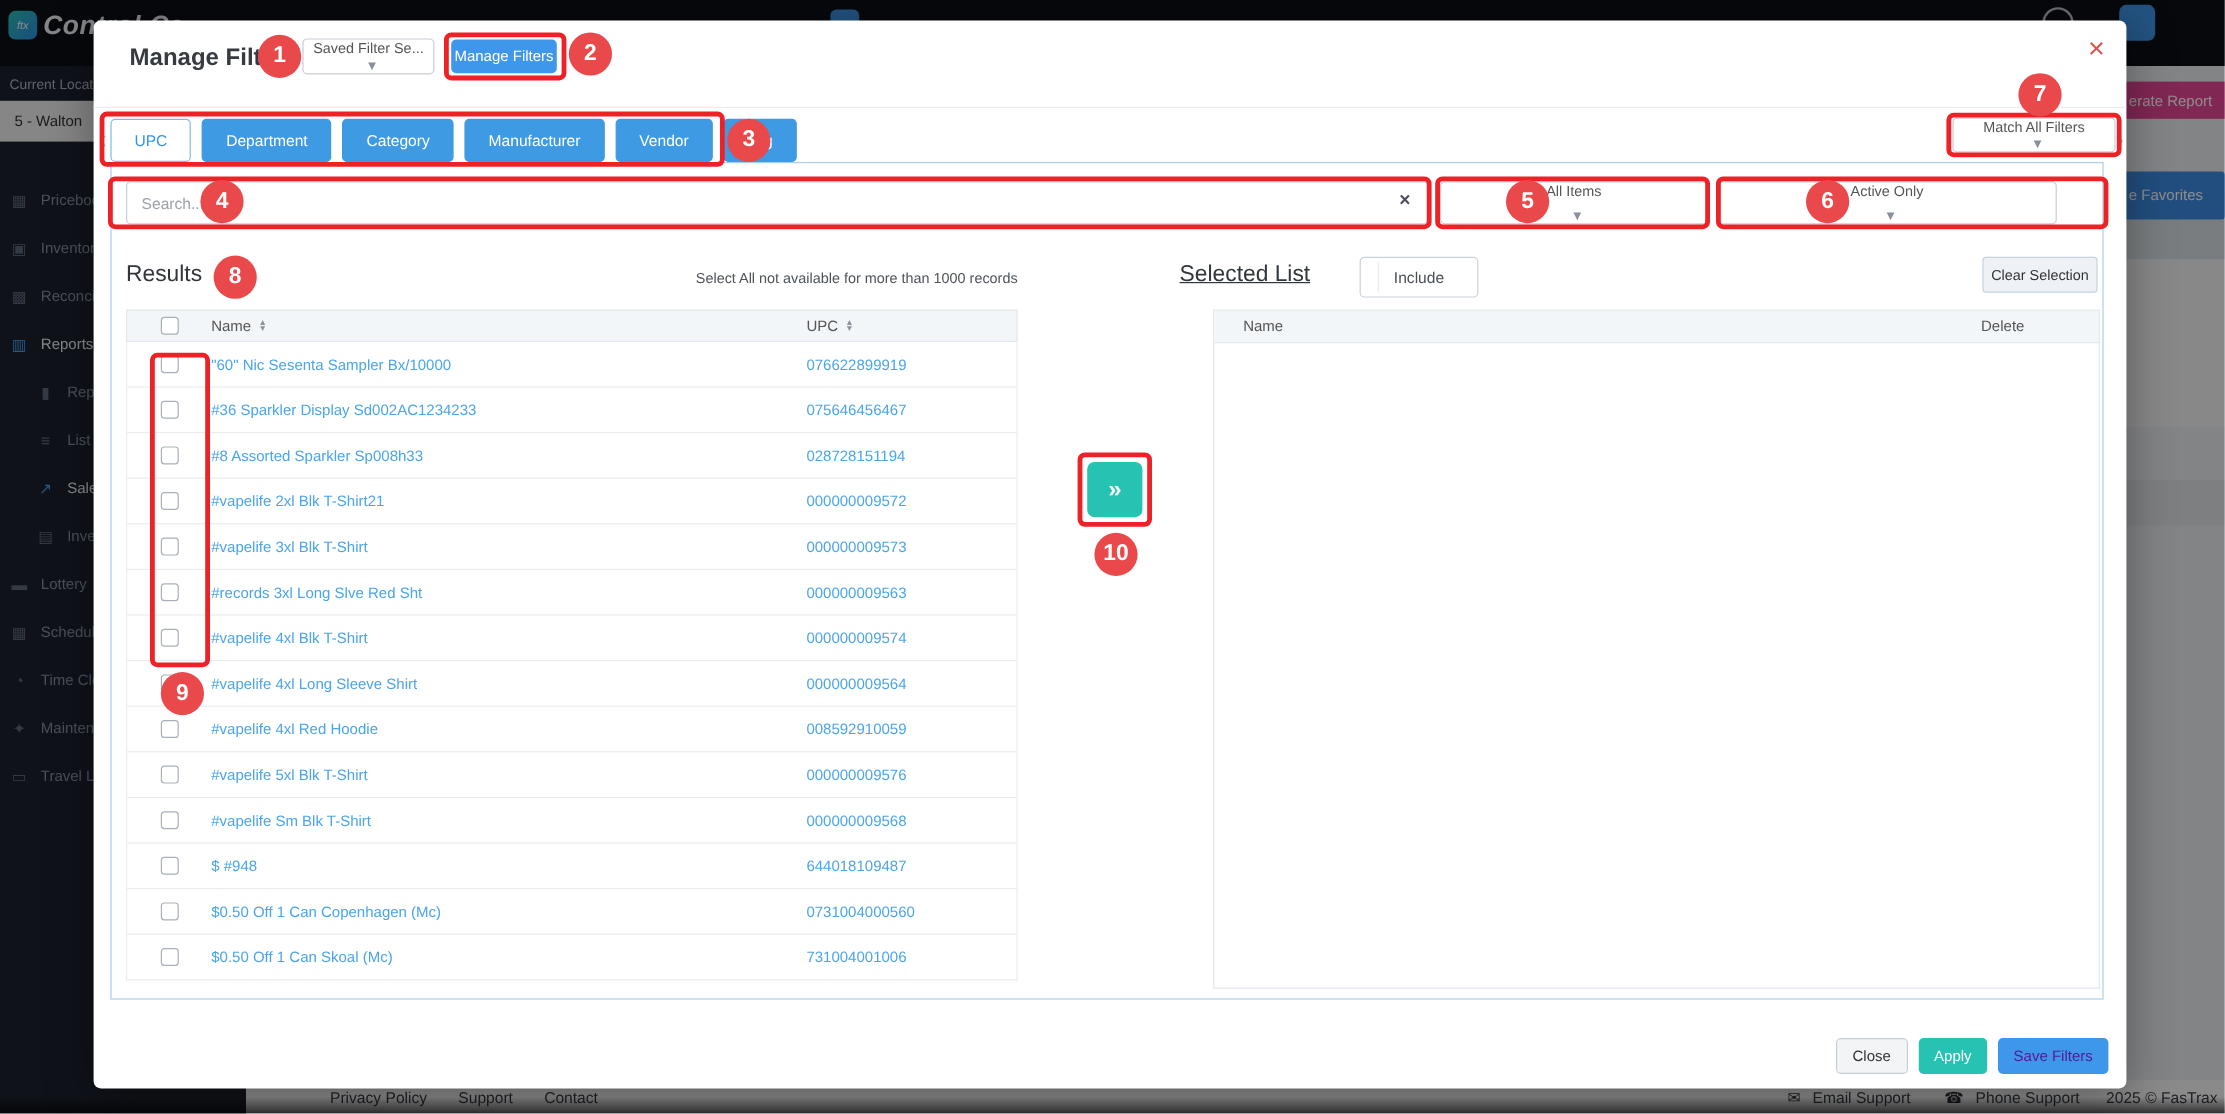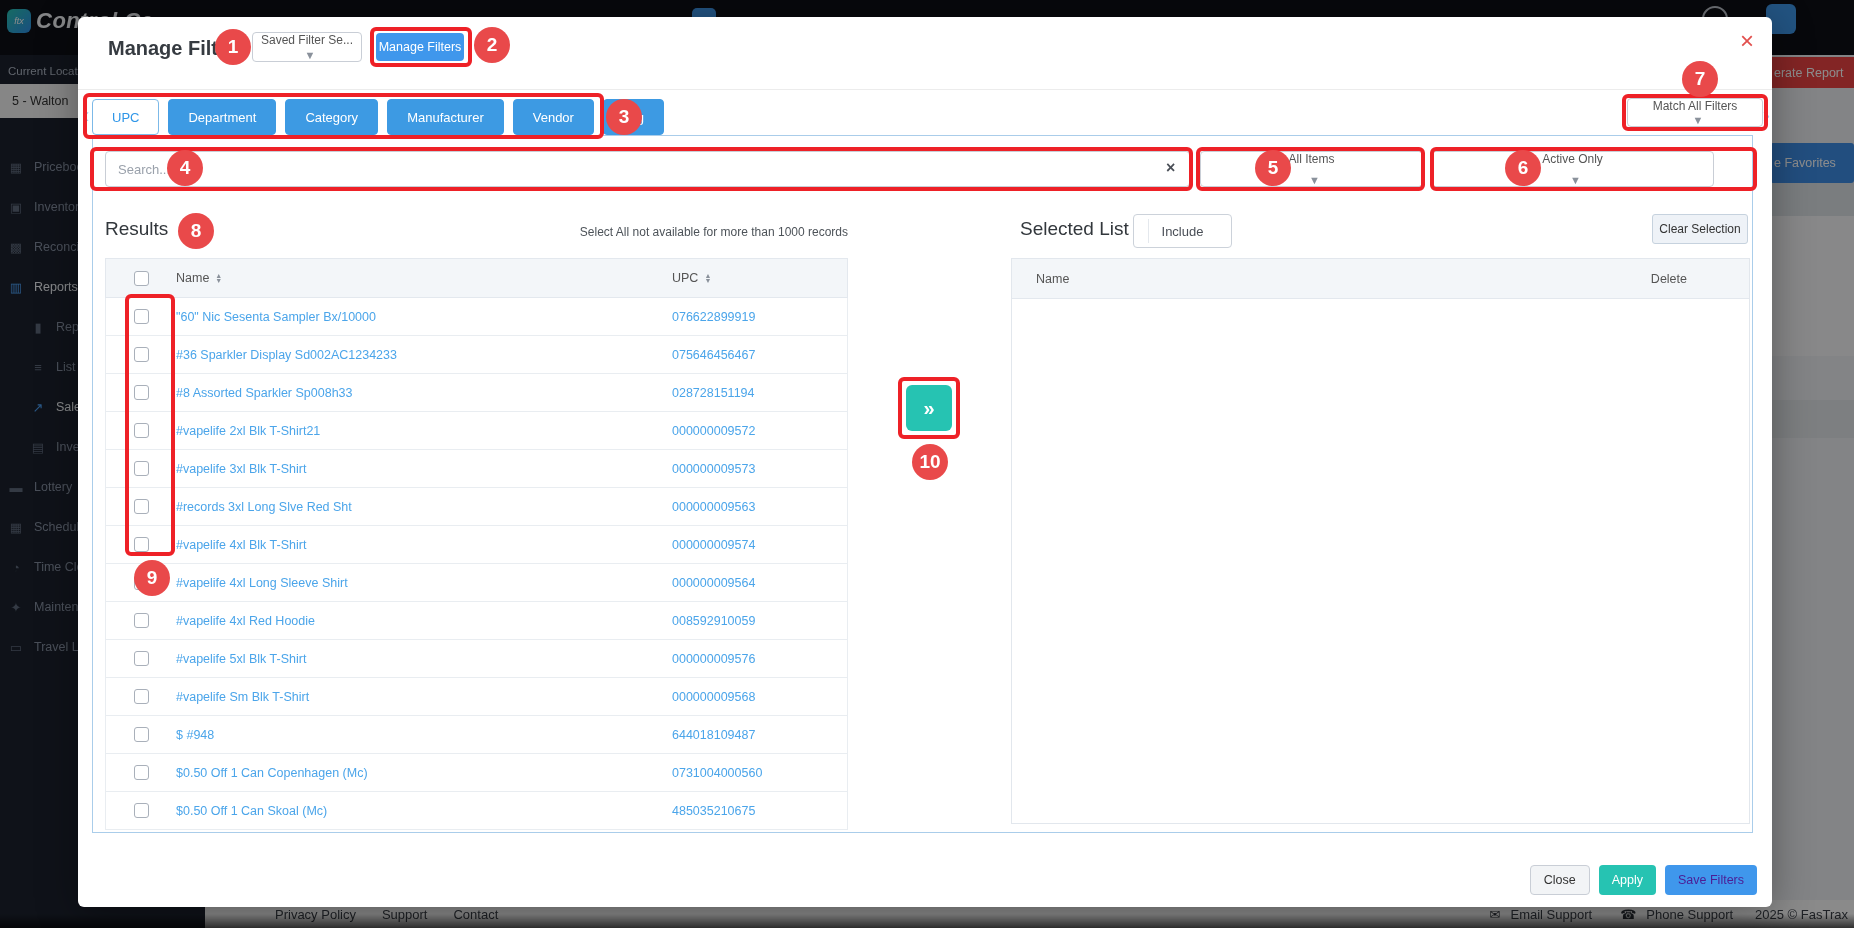--- a/index.html
+++ b/index.html
@@ -22,21 +22,21 @@
   .loc-bar { position:absolute; left:0; top:29px; width:205px; height:34px; background:#f4f4f4; color:#333;
     font-size:12.5px; display:flex; align-items:center; padding-left:12px; }
   .nav-wrap { position:absolute; left:0; top:92px; width:205px; }
   .nav { height:40px; display:flex; align-items:center; color:#8791a3; font-size:12.5px; white-space:nowrap; padding-left:8px; }
   .nav .nico { width:16px; margin-right:10px; color:#5f6a7d; font-size:13px; font-style:normal; text-align:center; }
   .nav.sub { padding-left:30px; }
   .nav.on { color:#f0f3f7; }
   .nav.on .nico { color:#4da0f5; }
 
   .main-bg { position:absolute; left:205px; top:55px; right:0; bottom:28px; background:#eef1f5; z-index:1; }
-  .bg-generate { position:absolute; left:1770px; top:57px; width:84px; height:31px; background:#ef4444; color:#fff;
+  .bg-generate { position:absolute; left:1770px; top:68px; width:84px; height:31px; background:#ec4899; color:#fff;
     font-size:12.5px; display:flex; align-items:center; padding-left:4px; white-space:nowrap; z-index:2; }
   .bg-band1 { position:absolute; left:1766px; top:160px; width:88px; height:56px; background:#dfe3e8; z-index:2; }
   .bg-favorites { position:absolute; left:1770px; top:143px; width:84px; height:40px; background:#3f8fe8; color:#fff;
     font-size:12.5px; display:flex; align-items:center; padding-left:4px; white-space:nowrap; border-radius:3px; z-index:3; }
   .bg-band2 { position:absolute; left:1766px; top:216px; width:88px; height:140px; background:#f7f8fa; z-index:2; }
   .bg-band3 { position:absolute; left:1766px; top:400px; width:88px; height:38px; background:#e4e7eb; z-index:2; }
 
   .footbar { position:absolute; left:205px; top:900px; width:1649px; height:28px; background:#fbfbfb; z-index:1;
     display:flex; align-items:center; font-size:13px; color:#3a3f47; }
   .foot-links { display:flex; gap:26px; margin-left:70px; }
@@ -73,27 +73,27 @@
 
   .search-input { position:absolute; left:27px; top:134px; width:1085px; height:36px; border:1px solid #c9ced6;
     border-radius:4px; font-size:13px; padding:0 34px 0 12px; color:#333; font-family:inherit; }
   .search-input::placeholder { color:#9aa1ab; }
   .search-clear { position:absolute; left:1088px; top:142px; font-size:16px; font-weight:bold; color:#4a4f57; }
   .sel-items { left:1122px; top:134px; width:223px; height:36px; }
   .sel-active { left:1353px; top:134px; width:283px; height:36px; }
 
   .sec-title { position:absolute; top:201px; font-size:19px; color:#32373c; }
   .results-title { left:27px; }
-  .selected-title { left:942px; }
+  .selected-title { left:905px;text-decoration:underline; }
   .note { position:absolute; left:27px; top:208px; width:743px; text-align:right; font-size:12px; color:#4d5359; }
 
   .table { position:absolute; background:#fff; }
   .t-results { left:27px; top:241px; width:743px; }
   .t-selected { left:933px; top:241px; width:739px; border:1px solid #e2e7ed; height:566px; }
-  .thead { height:40px; background:#f3f6f9; border:1px solid #e3e8ee; display:flex; align-items:center;
+  .thead { height:27px; background:#f3f6f9; border:1px solid #e3e8ee; display:flex; align-items:center;
     font-size:12.5px; color:#555; position:relative; }
   .t-selected .thead { border:none; border-bottom:1px solid #e3e8ee; }
   .trow { height:38px; display:flex; align-items:center; border:1px solid #e9edf1; border-top:none; font-size:12.5px; }
   .tc { display:flex; align-items:center; }
   .cbc { width:70px; justify-content:center; }
   .name { flex:1; }
   .upc { width:175px; }
   .trow a { color:#4ba5ea; text-decoration:none; }
   .cb { width:15px; height:15px; border:1.5px solid #a9b0ba; border-radius:3px; background:#fff; display:inline-block; }
   .sort { display:inline-flex; flex-direction:column; margin-left:6px; color:#8a919b; font-size:7px; line-height:5px; font-style:normal; }
@@ -435,21 +435,21 @@
             </span>
           </div>
           <div class="trow">
             <span class="tc cbc">
               <span class="cb"></span>
             </span>
             <span class="tc name">
               <a href="#">$0.50 Off 1 Can Skoal (Mc)</a>
             </span>
             <span class="tc upc">
-              <a href="#">485035210675</a>
+              <a href="#">731004001006</a>
             </span>
           </div>
         </div>
     </div>
 
     <button class="transfer-btn">»</button>
 
     <div class="sec-title selected-title">Selected List</div>
     <button class="btn-include">Include</button>
     <button class="btn-clear">Clear Selection</button>

